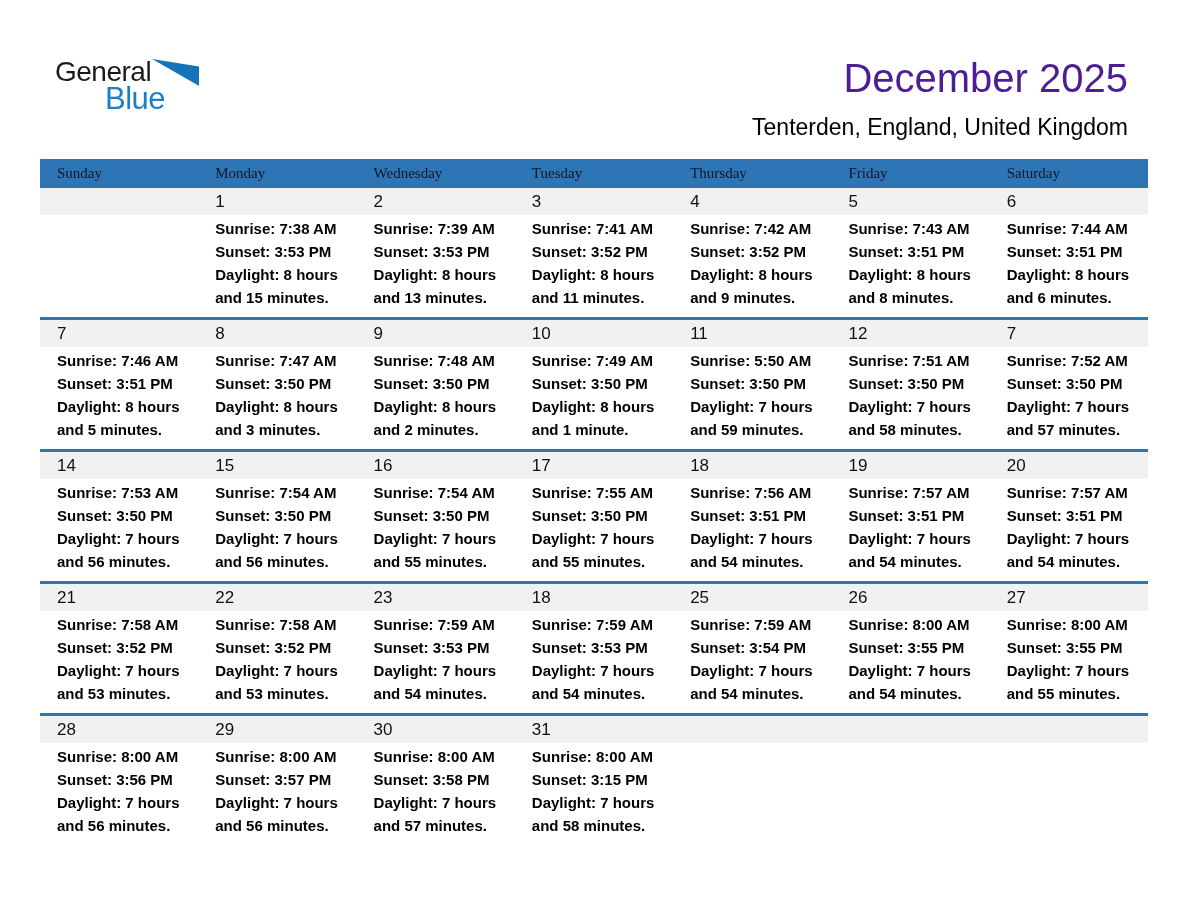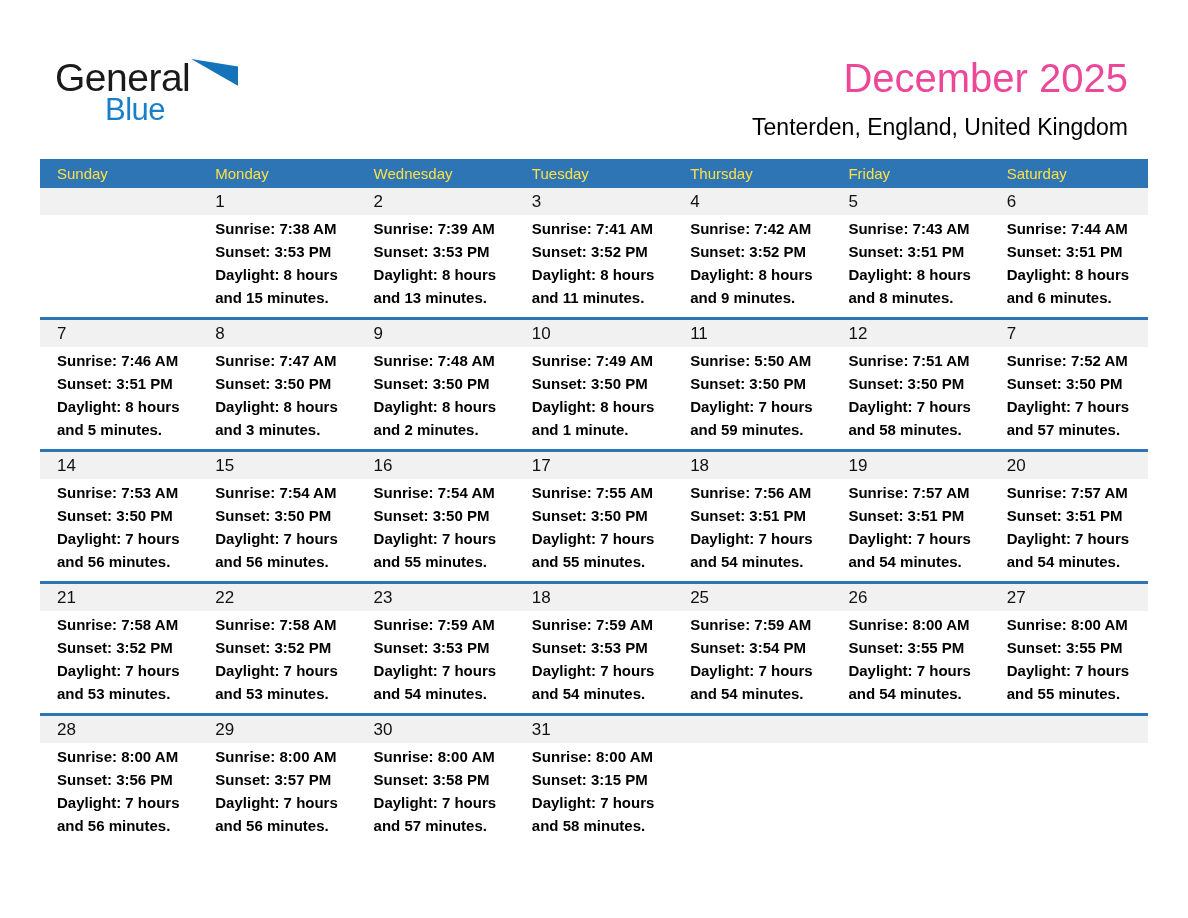--- a/index.html
+++ b/index.html
@@ -10,35 +10,35 @@
     --logo-dark:#1A1A1A;
   }
   *{margin:0;padding:0;box-sizing:border-box;}
   html,body{background:#fff;}
   body{font-family:"Liberation Sans", sans-serif;}
   .page{position:relative;width:1188px;height:918px;margin:0 auto;background:#fff;overflow:hidden;}
 
   
   .logo{position:absolute;left:55px;top:58px;}
   .logo-row{display:flex;align-items:flex-start;}
-  .logo-general{font-size:39px;letter-spacing:-0.5px;color:var(--logo-dark);line-height:1;text-align:right;}
+  .logo-general{font-size:28px;letter-spacing:-0.5px;color:var(--logo-dark);line-height:1;text-align:right;}
   .logo-tri{display:inline-block;width:47px;height:27px;margin-left:1px;margin-top:1px;
     background:var(--logo-triangle-blue);
     clip-path:polygon(0 0,100% 28%,100% 100%);}
   .logo-blue{font-size:31px;letter-spacing:-0.5px;color:var(--logo-blue);line-height:1;margin-left:50px;margin-top:-3px;}
 
   
   .titles{position:absolute;right:60px;top:56px;text-align:right;}
-  .title{font-size:40px;color:#ec4899;line-height:1.1;}
+  .title{font-size:40px;color:#4c1d95;line-height:1.1;}
   .subtitle{font-size:23px;color:#000;line-height:1.1;margin-top:15px;}
 
   
   .calendar{position:absolute;left:40px;top:159px;width:1108px;}
   .weekday-row{display:grid;grid-template-columns:repeat(7,1fr);background:var(--header-blue);height:29px;}
-  .weekday-cell{color:#fde047;font-size:15px;line-height:29px;padding-left:17px;overflow:hidden;white-space:nowrap;}
+  .weekday-cell{color:#0f172a;font-size:15px;line-height:29px;padding-left:17px;overflow:hidden;white-space:nowrap;font-family:Liberation Serif, serif;}
 
   .week-row{border-top:3px solid var(--header-blue);}
   .week-row.first{border-top:none;}
   .day-band{display:grid;grid-template-columns:repeat(7,1fr);background:var(--band-gray);height:27px;}
   .day-num{font-size:17px;line-height:27px;padding-left:17px;color:#111;}
   .details-band{display:grid;grid-template-columns:repeat(7,1fr);background:#fff;}
   .cell-details{padding:2px 6px 8px 17px;min-height:102px;font-weight:bold;}
   .cell-line{display:block;font-size:15px;line-height:23px;color:#000;white-space:nowrap;}
 </style>
 </head>

